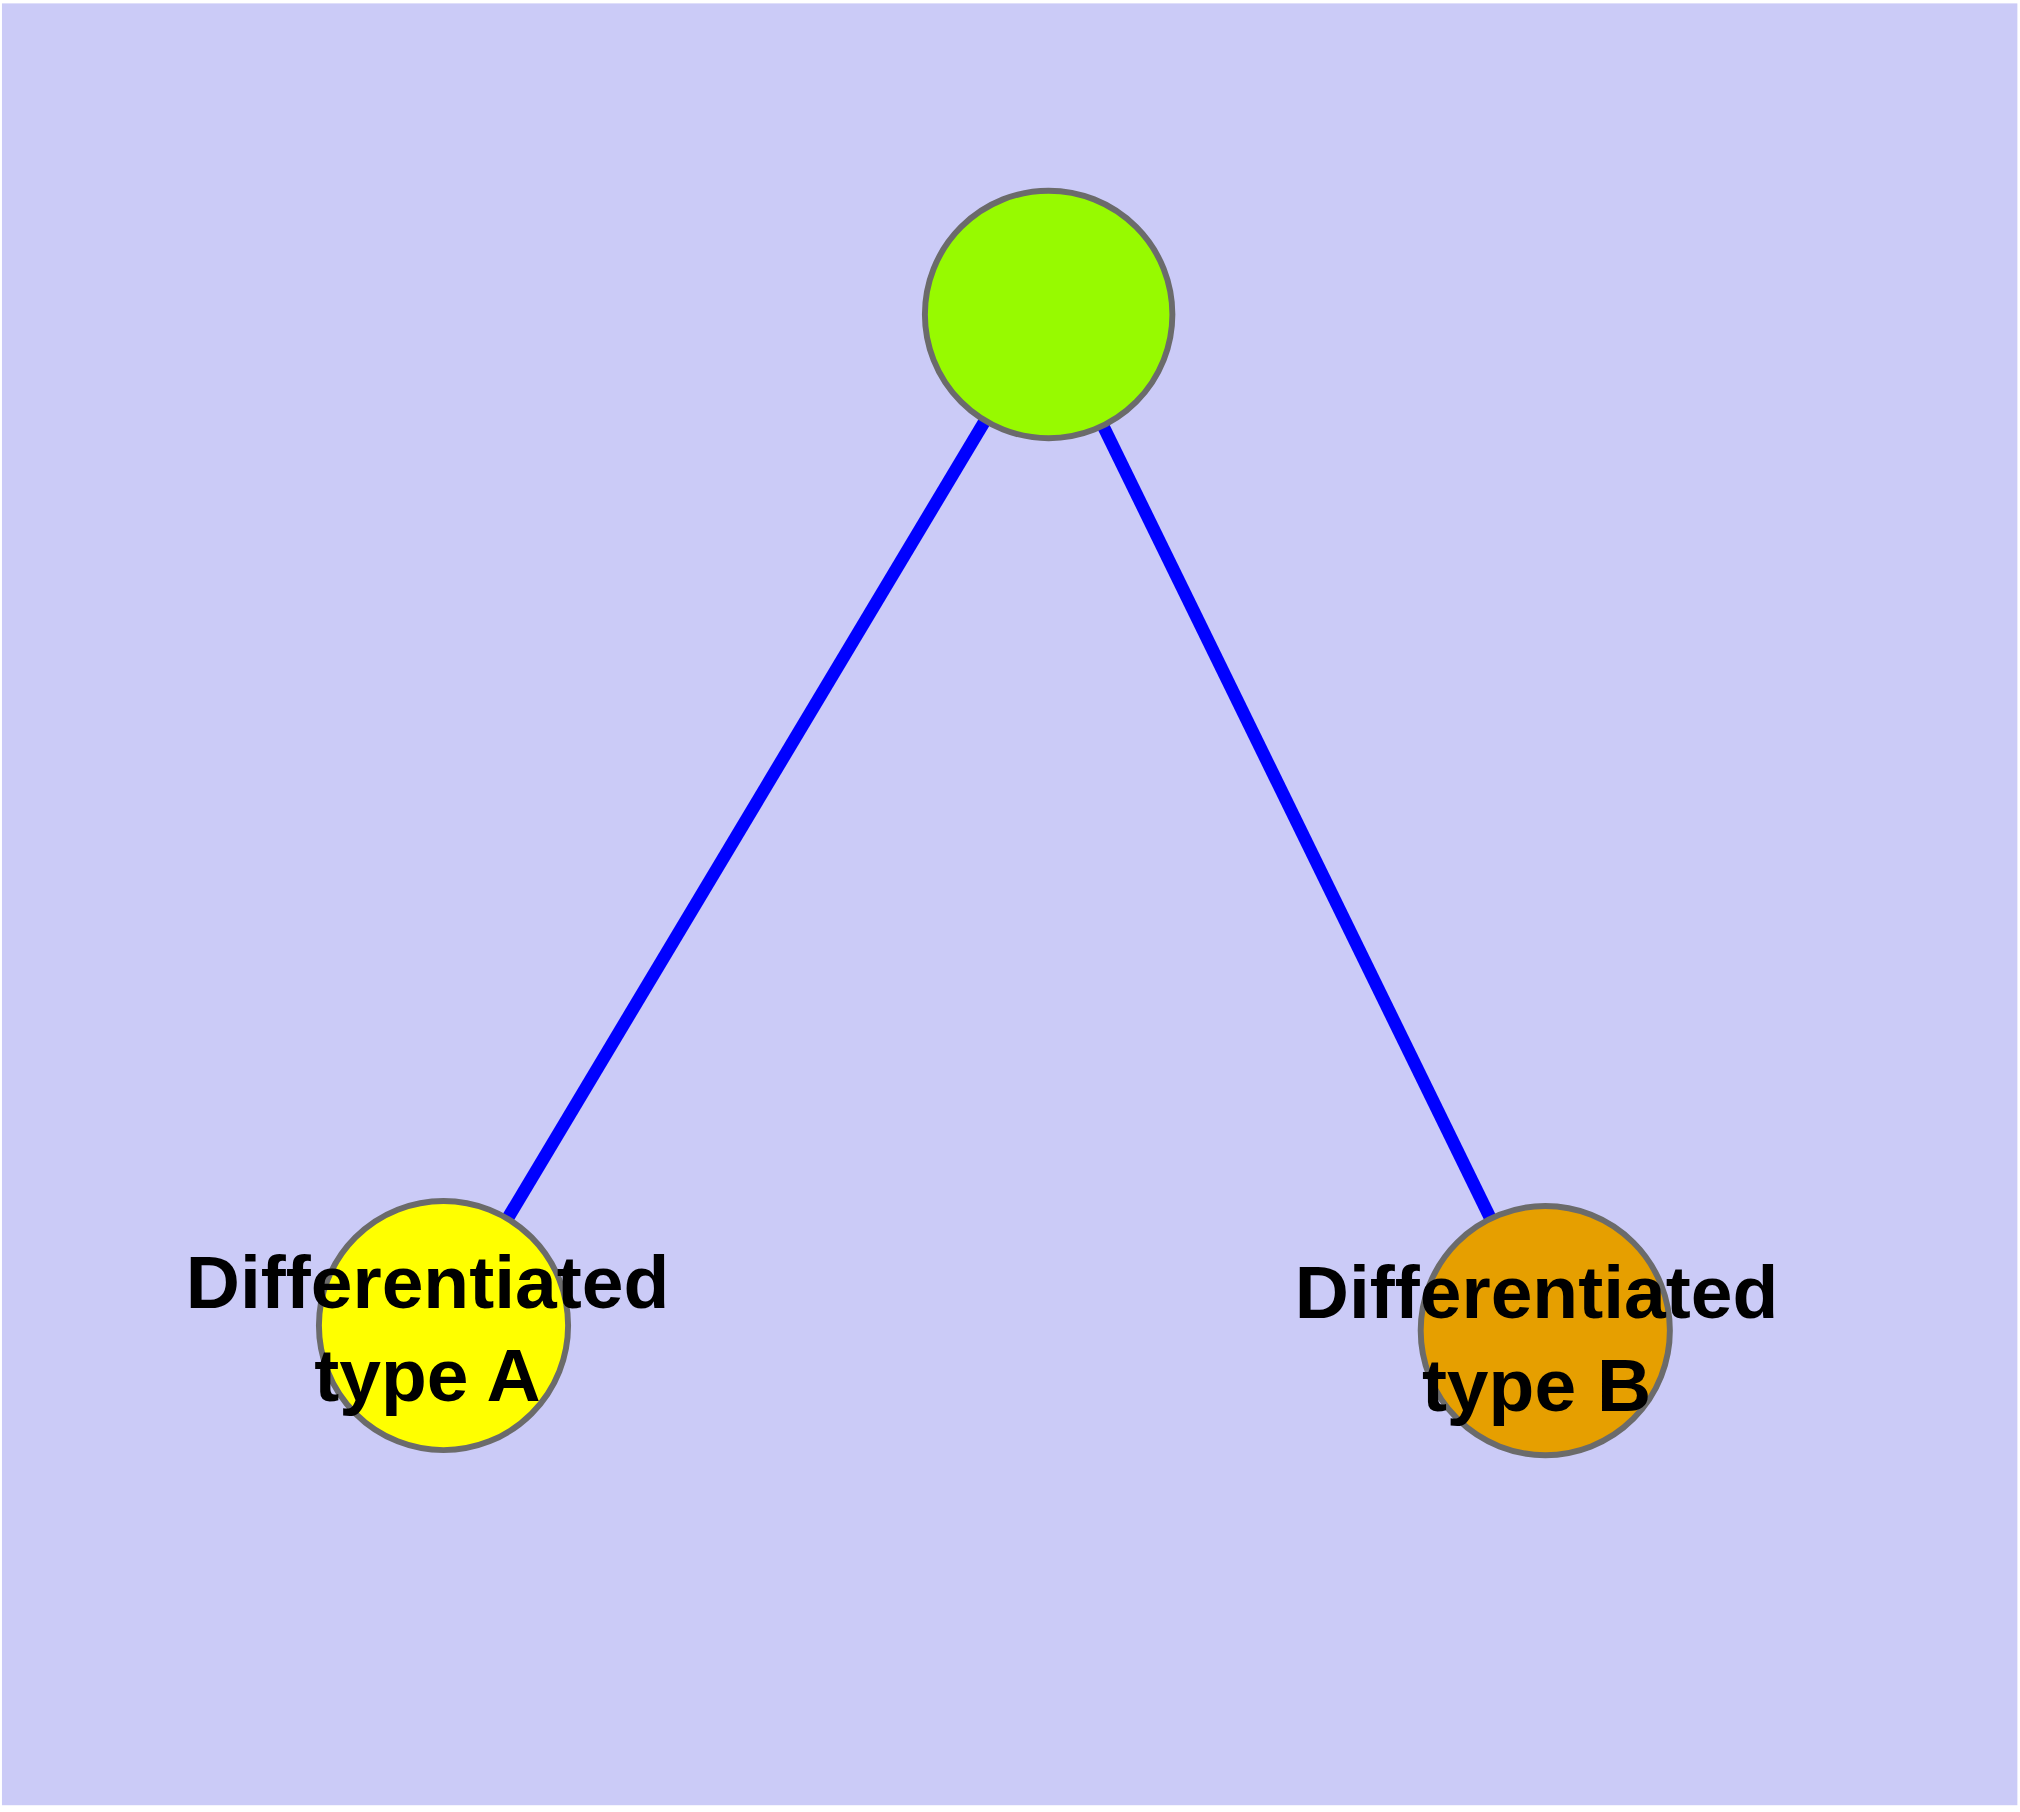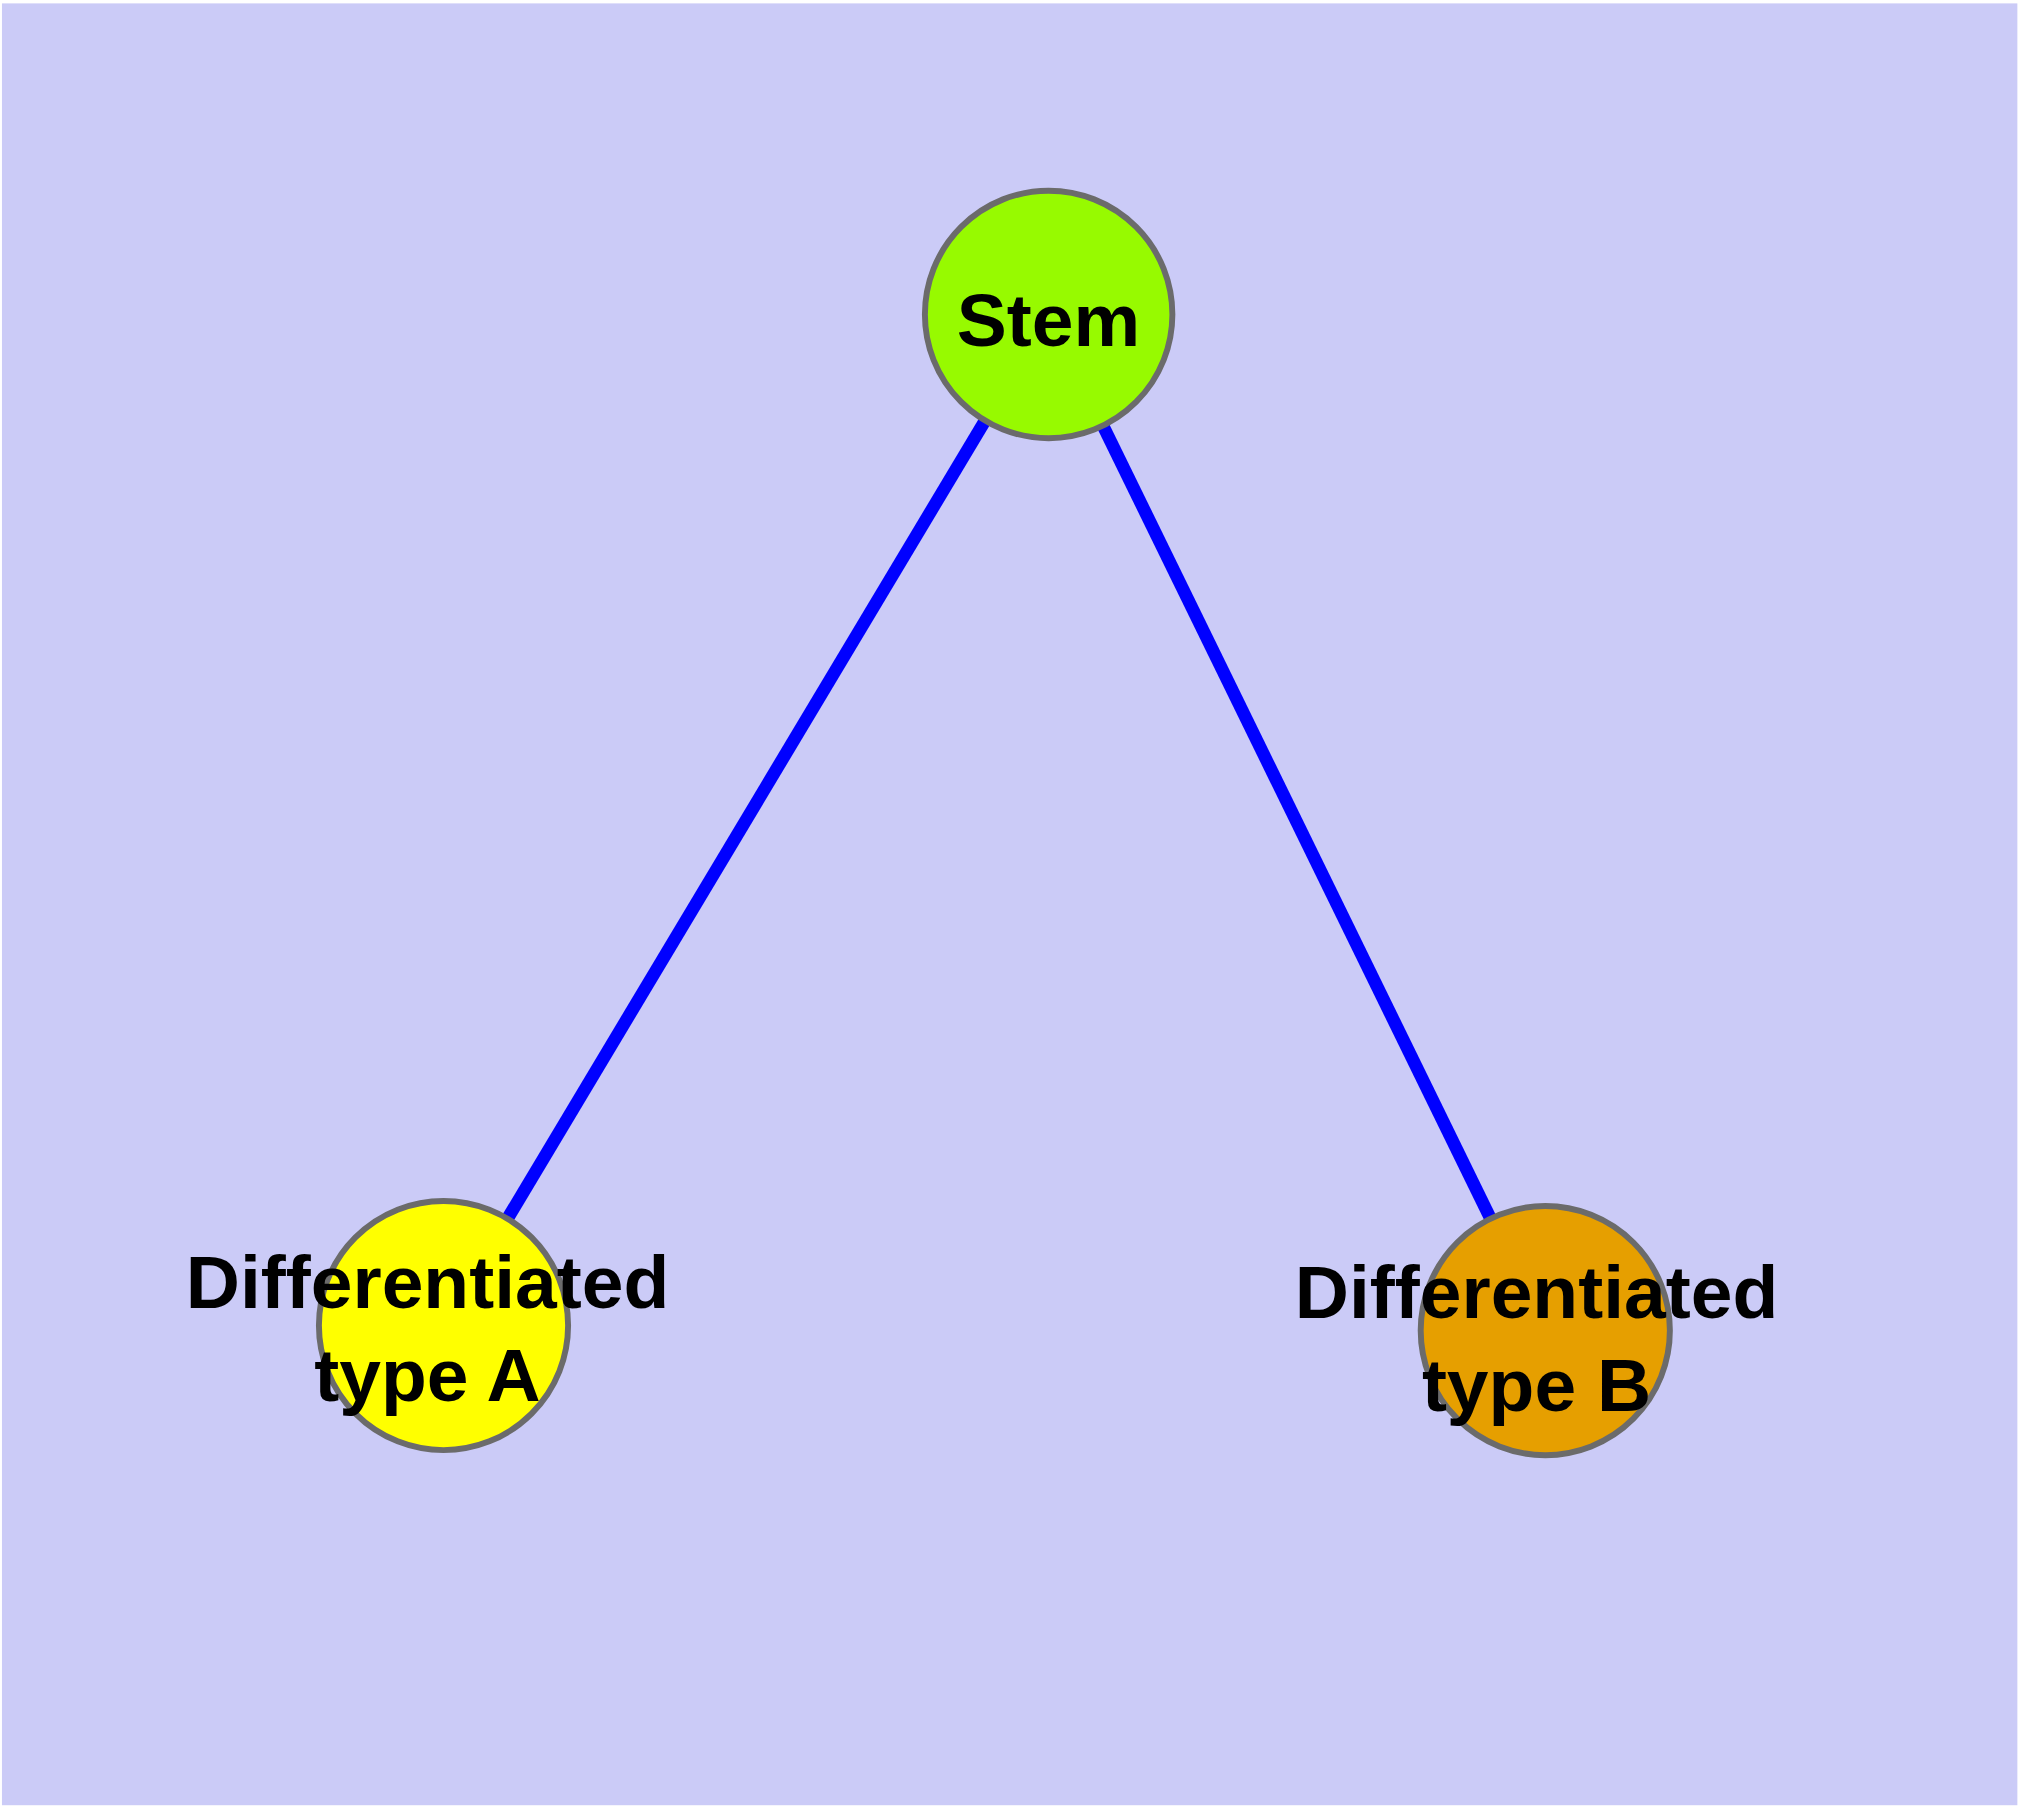--- a/index.html
+++ b/index.html
@@ -49,21 +49,20 @@
     <rect x="2" y="4" width="2378" height="2126" fill="#CBCBF7"></rect>
 
     <line x1="1237" y1="371" x2="523" y2="1564" stroke-width="15" stroke="#0000FF"></line>
     <line x1="1237" y1="371" x2="1823" y2="1570" stroke-width="15" stroke="#0000FF"></line>
 
     <circle cx="1237" cy="371" r="146" stroke-width="7" fill="#97FA00" stroke="#6B6B6B"></circle>
     <circle cx="523" cy="1564" r="147" stroke-width="7" fill="#FFFF00" stroke="#6B6B6B"></circle>
     <circle cx="1823" cy="1570" r="147" stroke-width="7" fill="#E69F00" stroke="#6B6B6B"></circle>
   </svg>
 
-  <div class="node-label" id="stem-label">Stem</div>
 
   <div class="node-label" id="type-a-label">Differentiated
 type A</div>
 
   <div class="node-label" id="type-b-label">Differentiated
 type B</div>
 
 </div>
 
 

